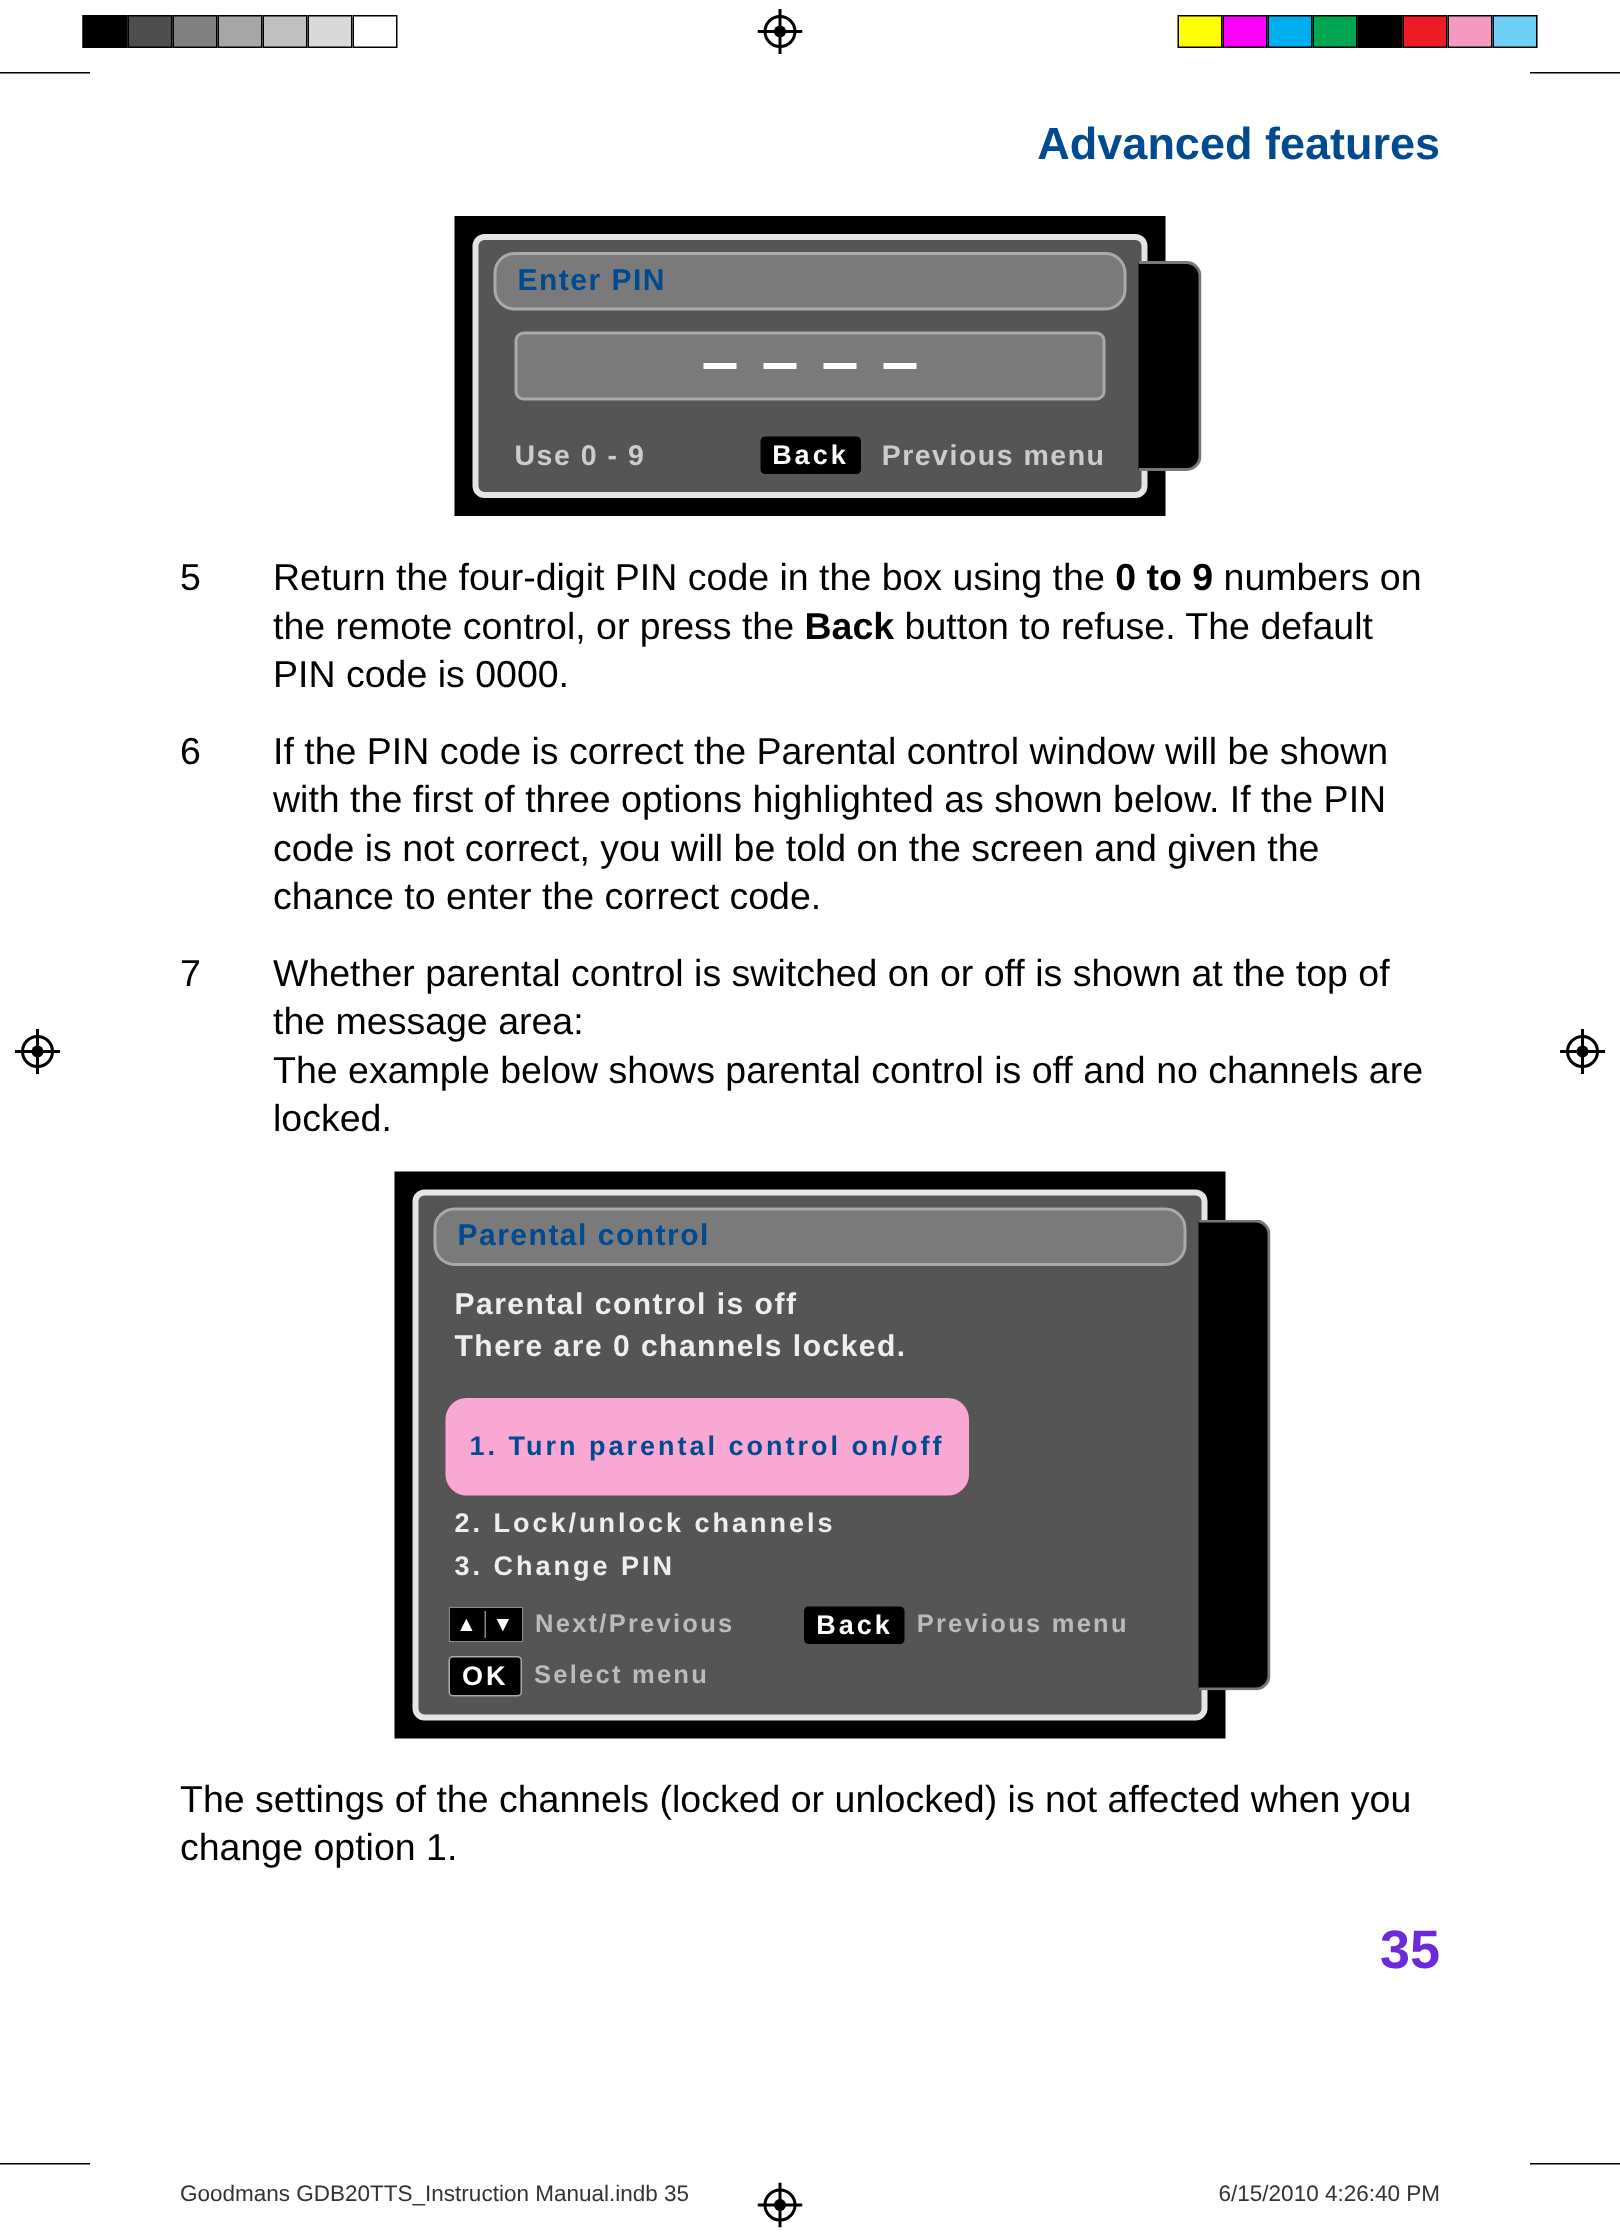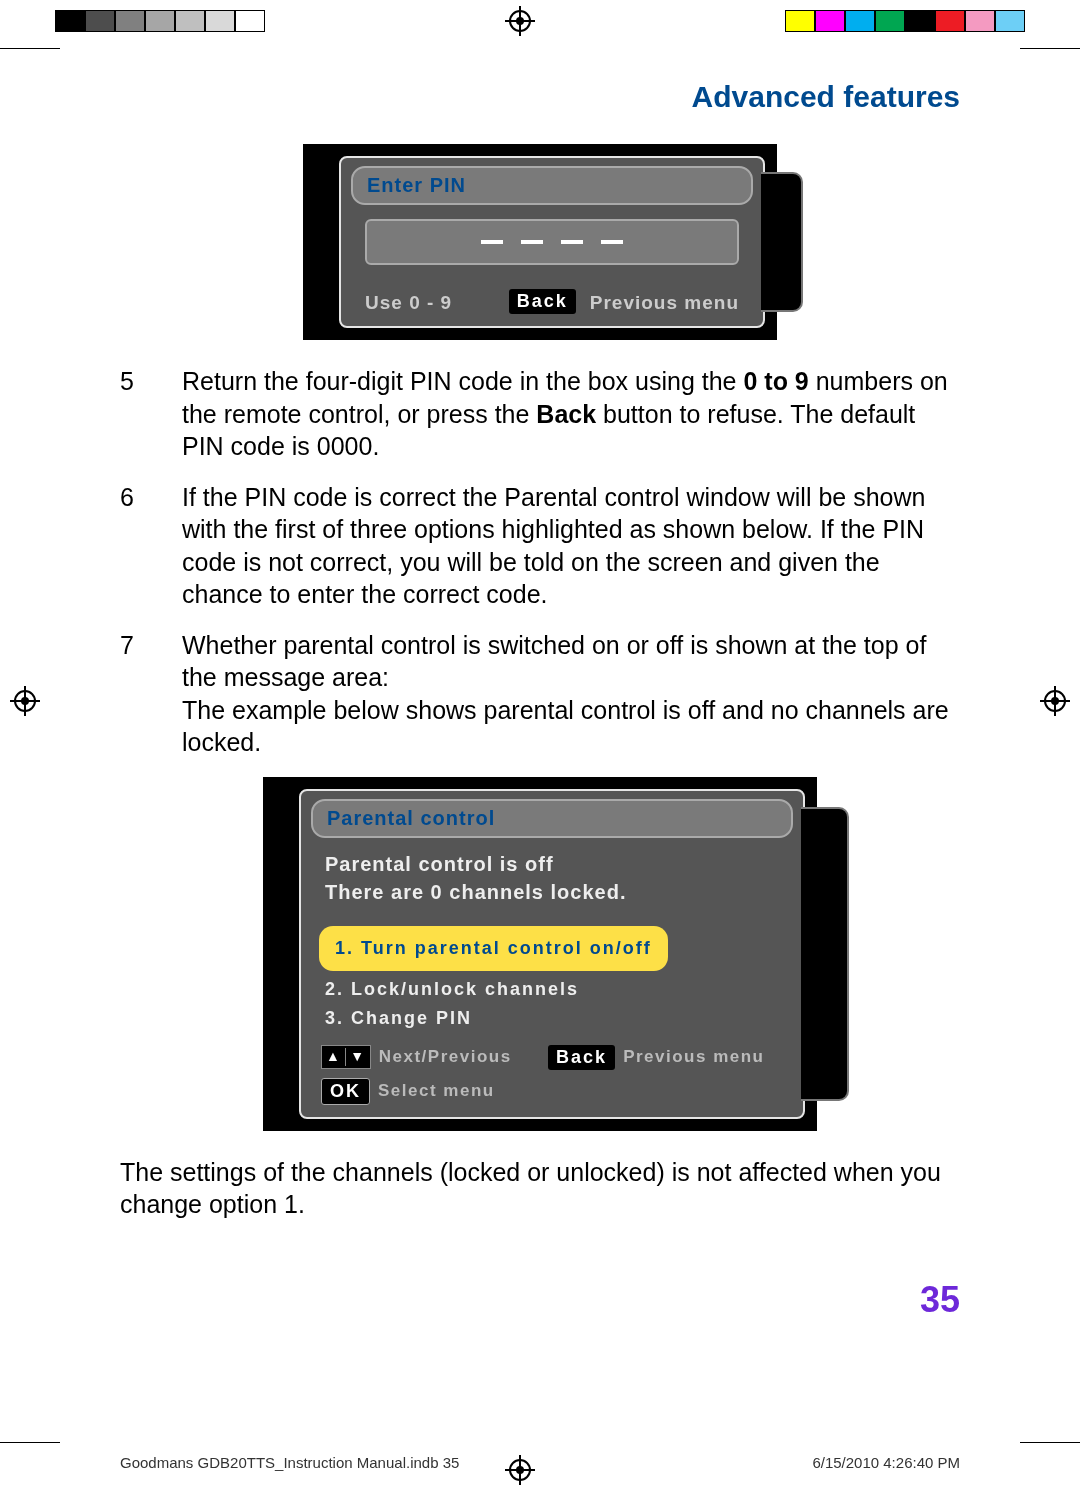--- a/index.html
+++ b/index.html
@@ -71,26 +71,25 @@
     font-family: Arial, sans-serif;
     font-weight: bold;
   }
 
   
   .osd1 {
     width: 450px;
   }
   .osd .panel {
     background: #555;
-    border: 2px solid #e5e5e5;
+    border: 4px solid #e5e5e5;
     border-radius: 8px;
     box-sizing: border-box;
     padding-bottom: 12px;
     position: relative;
-    margin-left: 24px;
   }
   .osd .panel-tab {
     position: absolute;
     right: -40px;
     top: 14px;
     bottom: 14px;
     width: 40px;
     background: #000;
     border: 2px solid #777;
     border-left: none;
@@ -169,24 +168,24 @@
   .osd2 .panel-tab { right: -46px; top: 16px; bottom: 16px; width: 46px; }
   .option-row {
     font-size: 18px;
     letter-spacing: 2px;
     color: #eee;
     padding: 2px 24px;
     margin: 4px 0;
   }
   .option-pill {
     display: inline-block;
-    background: #fde047;
+    background: #f9a8d4;
     color: #004a8f;
     border-radius: 14px;
-    padding: 12px 16px;
+    padding: 22px 16px;
     margin-left: -6px;
   }
   .hint-grid {
     display: grid;
     grid-template-columns: auto auto;
     row-gap: 8px;
     column-gap: 18px;
     padding: 10px 20px 0 20px;
     font-size: 17px;
     letter-spacing: 1.5px;

